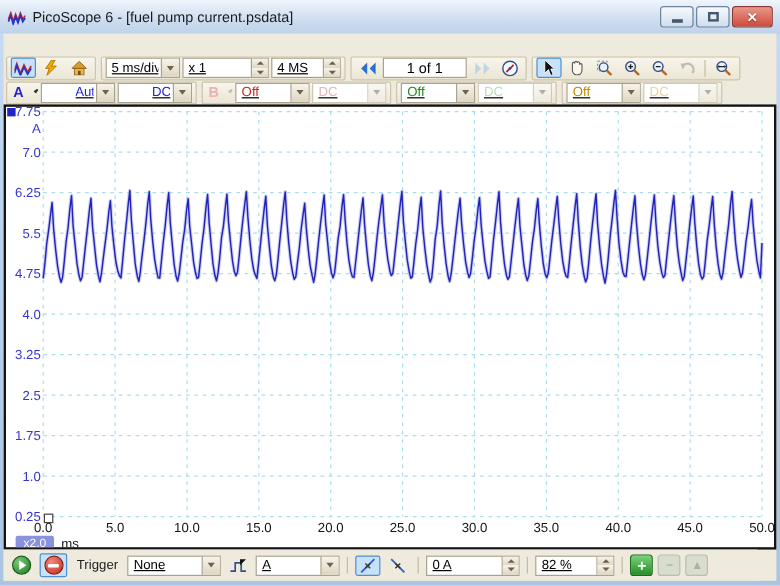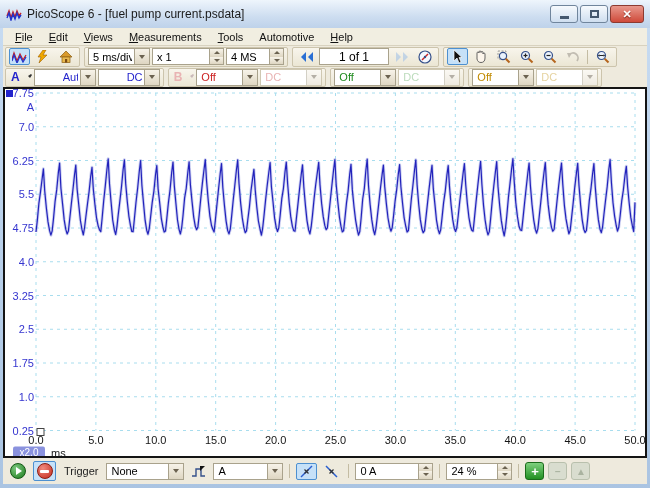--- a/index.html
+++ b/index.html
@@ -31,21 +31,21 @@
   .tb-group{display:flex;align-items:center;gap:2px;border:1px solid #ccc4ac;border-radius:2px;
     background:linear-gradient(#f8f5ec,#ebe6d4);padding:1px 3px;height:20px;}
   .tb2 .tb-group{height:19px;}
   .tb-btn{width:21px;height:17px;display:flex;align-items:center;justify-content:center;
     border:1px solid transparent;border-radius:2px;cursor:default;}
   .tb-btn.selected{background:#c6e1f8;border-color:#4d90d0;}
   .tb-btn.disabled{opacity:.55;}
   .vsep{width:1px;height:14px;background:#c4bca3;margin:0 2px;}
   
   .combo,.spin{display:flex;align-items:center;background:#fff;border:1px solid #a9a28c;height:17px;
-    padding-left:4px;font-size:11px;position:relative;}
+    padding-left:4px;font-size:11px;position:relative;text-decoration:underline;}
   .combo-text,.spin-text{flex:1;white-space:nowrap;overflow:hidden;}
   .combo-arrow{width:15px;height:15px;margin-left:2px;border-left:1px solid #a9a28c;
     background:linear-gradient(#f7f3e9,#ded6c2);display:flex;align-items:center;justify-content:center;}
   .combo-arrow::after{content:"";border-left:3px solid transparent;border-right:3px solid transparent;
     border-top:4px solid #6b6250;}
   .spin-btns{width:14px;height:15px;margin-left:2px;display:flex;flex-direction:column;border-left:1px solid #a9a28c;}
   .spin-btns i{flex:1;background:linear-gradient(#f7f3e9,#ded6c2);display:flex;align-items:center;justify-content:center;}
   .spin-btns i.up::after{content:"";border-left:3px solid transparent;border-right:3px solid transparent;border-bottom:3px solid #6b6250;}
   .spin-btns i.dn::after{content:"";border-left:3px solid transparent;border-right:3px solid transparent;border-top:3px solid #6b6250;}
   .combo.dis,.spin.dis{border-color:#cfc8b2;}
@@ -103,29 +103,20 @@
           <span class="glyph-max"></span>
         </div>
       <div class="win-btn close">
           <span class="glyph-close">✕</span>
         </div>
     </div>
   </div>
 
   <div class="client">
 
-    <div class="menubar">
-        <div class="menu-item"><u>F</u>ile</div>
-        <div class="menu-item"><u>E</u>dit</div>
-        <div class="menu-item"><u>V</u>iews</div>
-        <div class="menu-item"><u>M</u>easurements</div>
-        <div class="menu-item"><u>T</u>ools</div>
-        <div class="menu-item">Automotive</div>
-        <div class="menu-item"><u>H</u>elp</div>
-      </div>
 
     <div class="toolbar tb1">
       <div class="tb-group">
         <div class="tb-btn selected">
           <svg width="15" height="12" viewBox="0 0 15 12">
             <polyline points="0,8 2,2 5,10 8,3 11,9 14,4" fill="none" stroke="#c22" stroke-width="1.3"></polyline>
             <polyline points="0,10 2,4 5,12 8,5 11,11 14,6" fill="none" stroke="#23c" stroke-width="1.3"></polyline>
           </svg>
         </div>
         <div class="tb-btn">
@@ -388,21 +379,21 @@
       <span class="vsep"></span>
       <div class="spin w78">
         <span class="spin-text">0 A</span>
         <span class="spin-btns">
             <i class="up"></i>
             <i class="dn"></i>
           </span>
       </div>
       <span class="vsep"></span>
       <div class="spin w66">
-        <span class="spin-text">24 %</span>
+        <span class="spin-text">82 %</span>
         <span class="spin-btns">
             <i class="up"></i>
             <i class="dn"></i>
           </span>
       </div>
       <span class="vsep"></span>
       <div class="sq-btn add">
           <span>+</span>
         </div>
       <div class="sq-btn dis">

